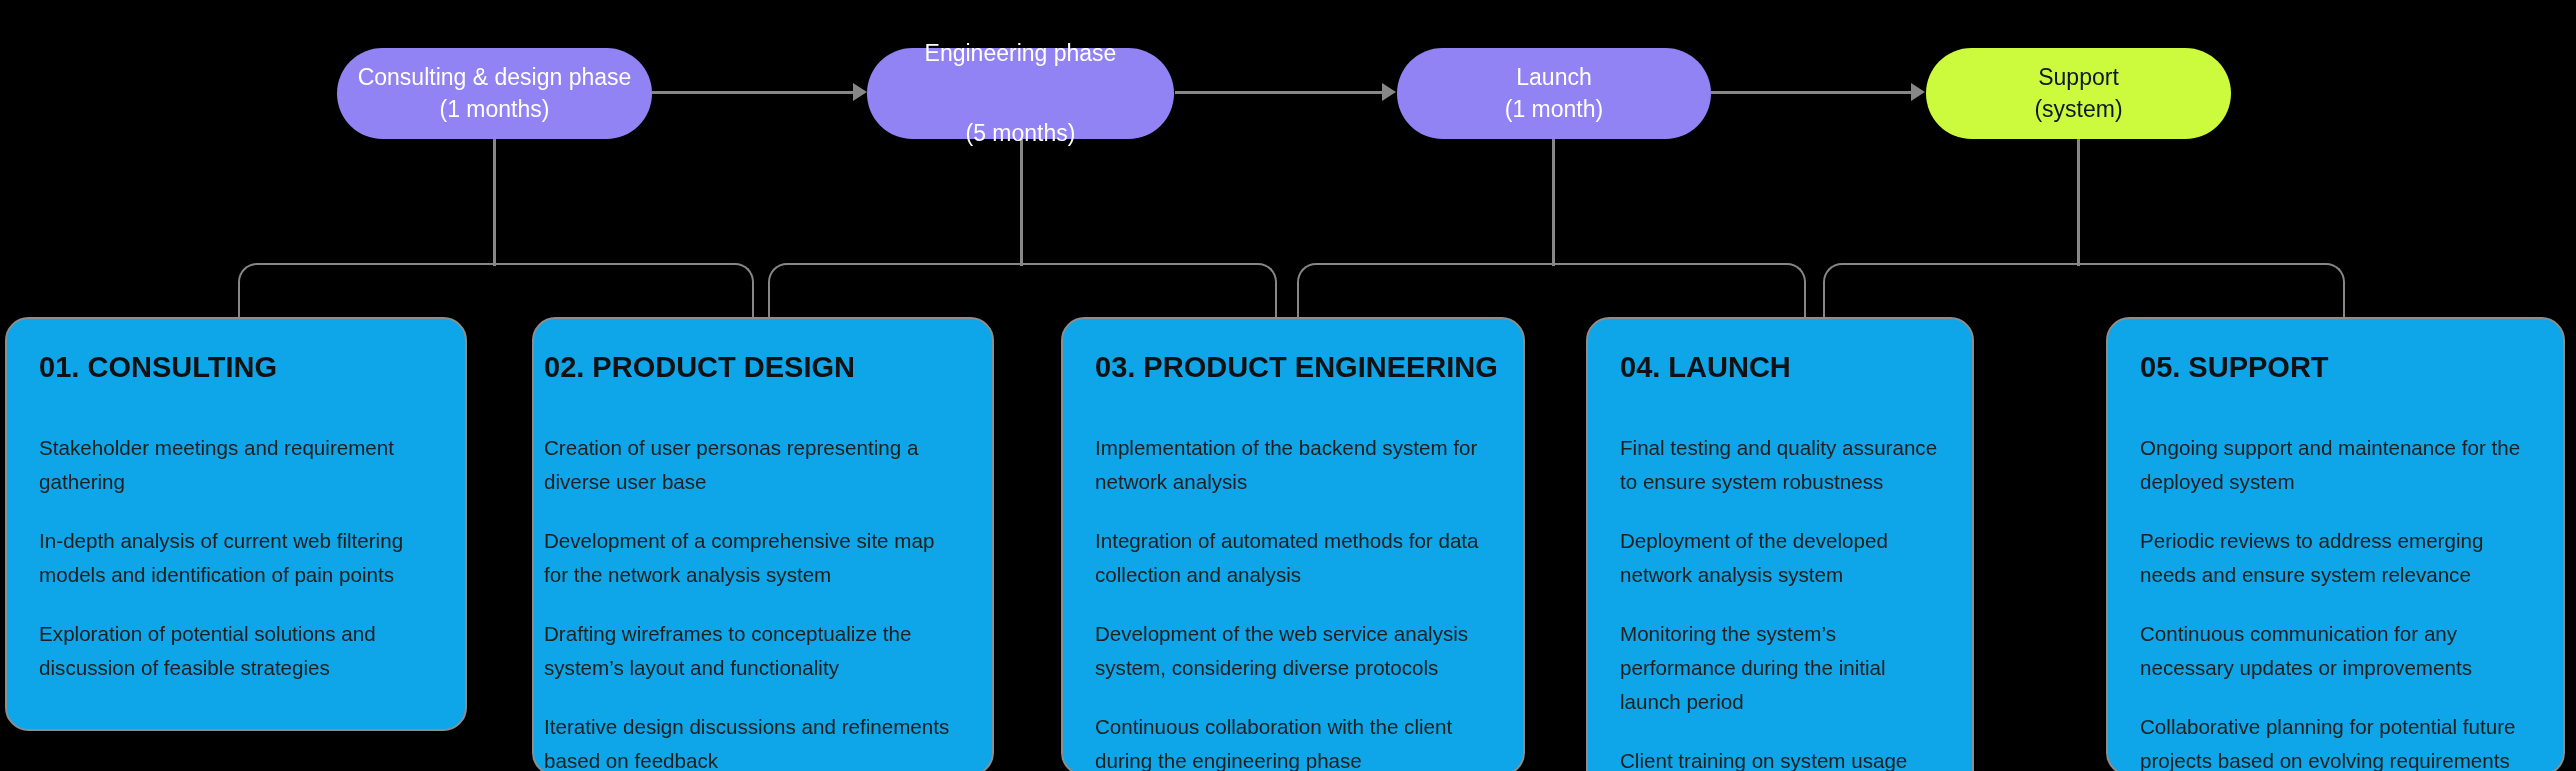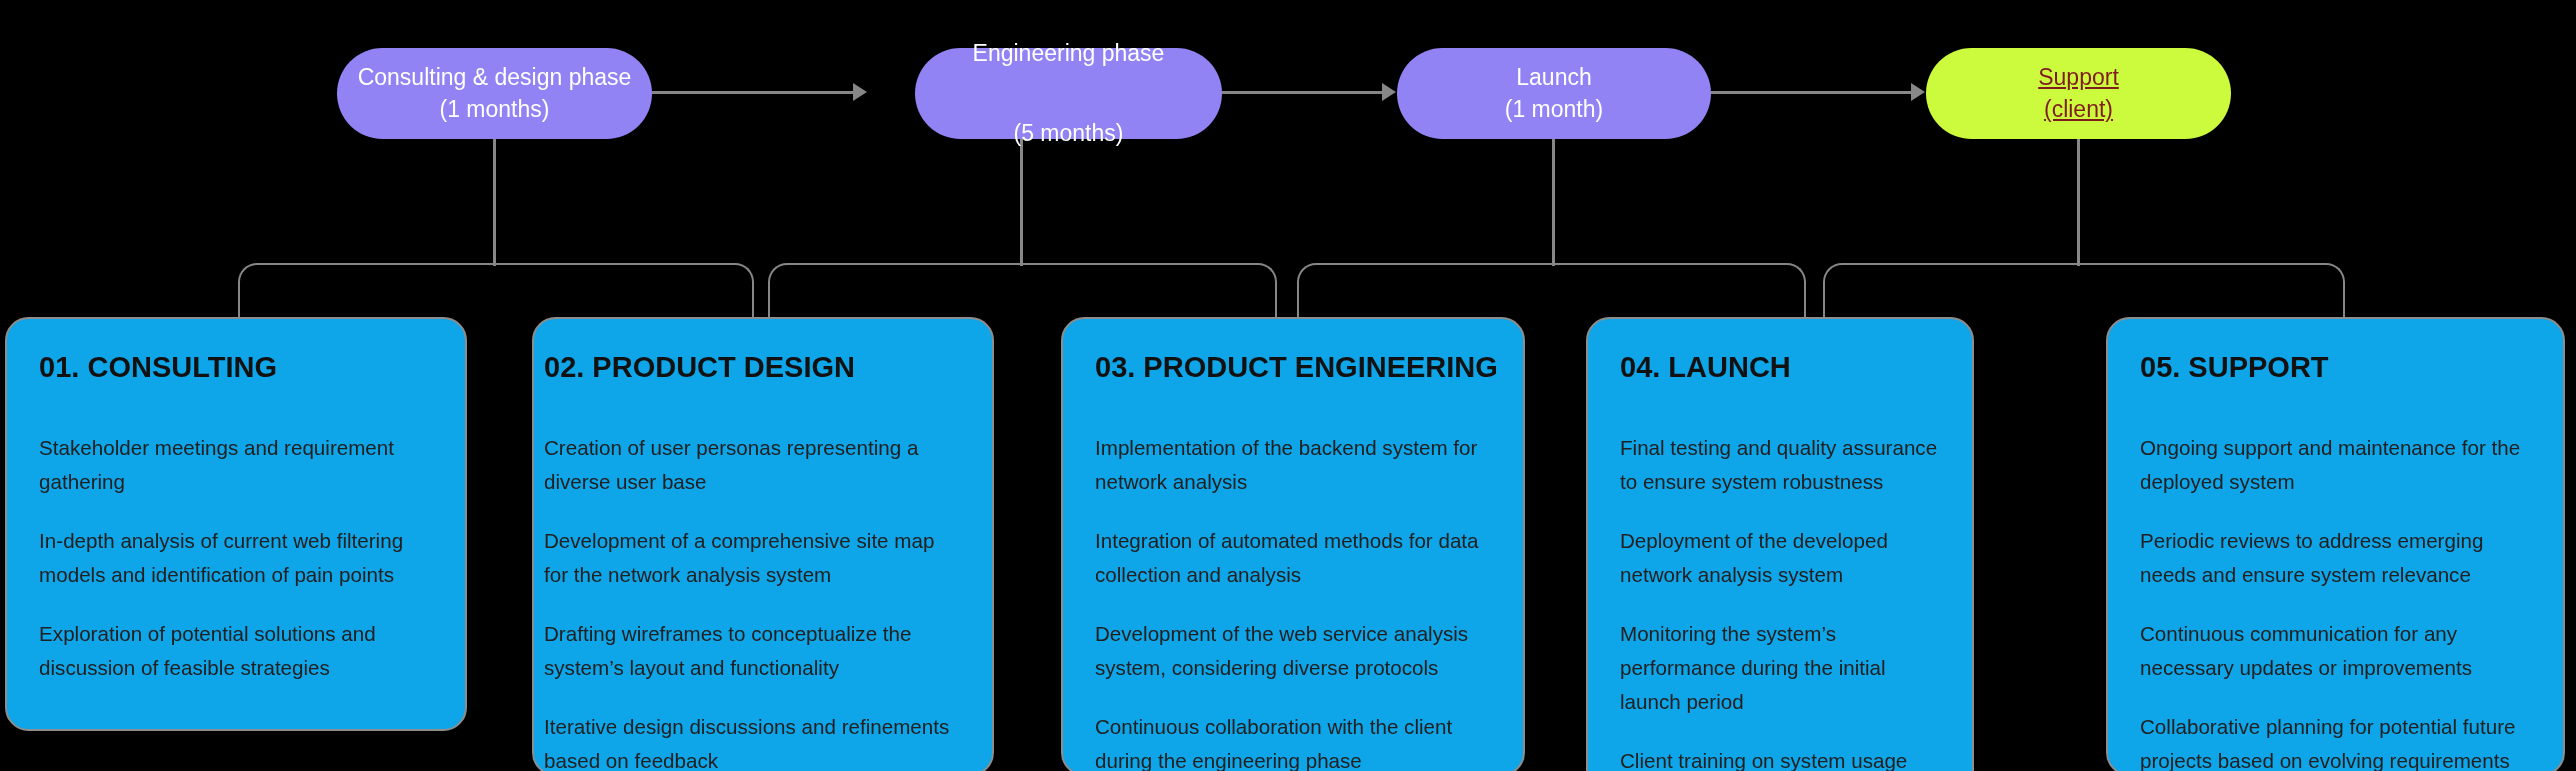--- a/index.html
+++ b/index.html
@@ -30,23 +30,23 @@
     display: flex;
     flex-direction: column;
     align-items: center;
     justify-content: center;
     text-align: center;
     font-size: 23px;
     line-height: 32px;
     font-weight: 500;
     z-index: 3;
   }
-  .pill.lime { background: #ccfa3d; color: #7f1d1d; text-decoration: underline; }
+  .pill.lime { background: #ccfa3d; color: #0f172a; }
   .pill-1 { left: 337px;  width: 315px; }
-  .pill-2 { left: 915px; width: 307px; gap: 48px; }
+  .pill-2 { left: 867px; width: 307px; gap: 48px; }
   .pill-3 { left: 1397px; width: 314px; }
   .pill-4 { left: 1926px; width: 305px; }
 
   
   .arrow-line {
     position: absolute;
     top: 47px;
     height: 2.9px;
     background: #878787;
     z-index: 1;
@@ -162,21 +162,21 @@
   <div class="pill pill-2">
     <div>Engineering phase</div>
     <div>(5 months)</div>
   </div>
   <div class="pill pill-3">
     <div>Launch</div>
     <div>(1 month)</div>
   </div>
   <div class="pill pill-4 lime">
     <div>Support</div>
-    <div>(client)</div>
+    <div>(system)</div>
   </div>
 
   <div class="card card-1">
     <h2 class="card-title">01. CONSULTING</h2>
     <p class="card-item">Stakeholder meetings and requirement gathering</p>
     <p class="card-item">In-depth analysis of current web filtering models and identification of pain points</p>
     <p class="card-item">Exploration of potential solutions and discussion of feasible strategies</p>
   </div>
 
   <div class="card card-2">

